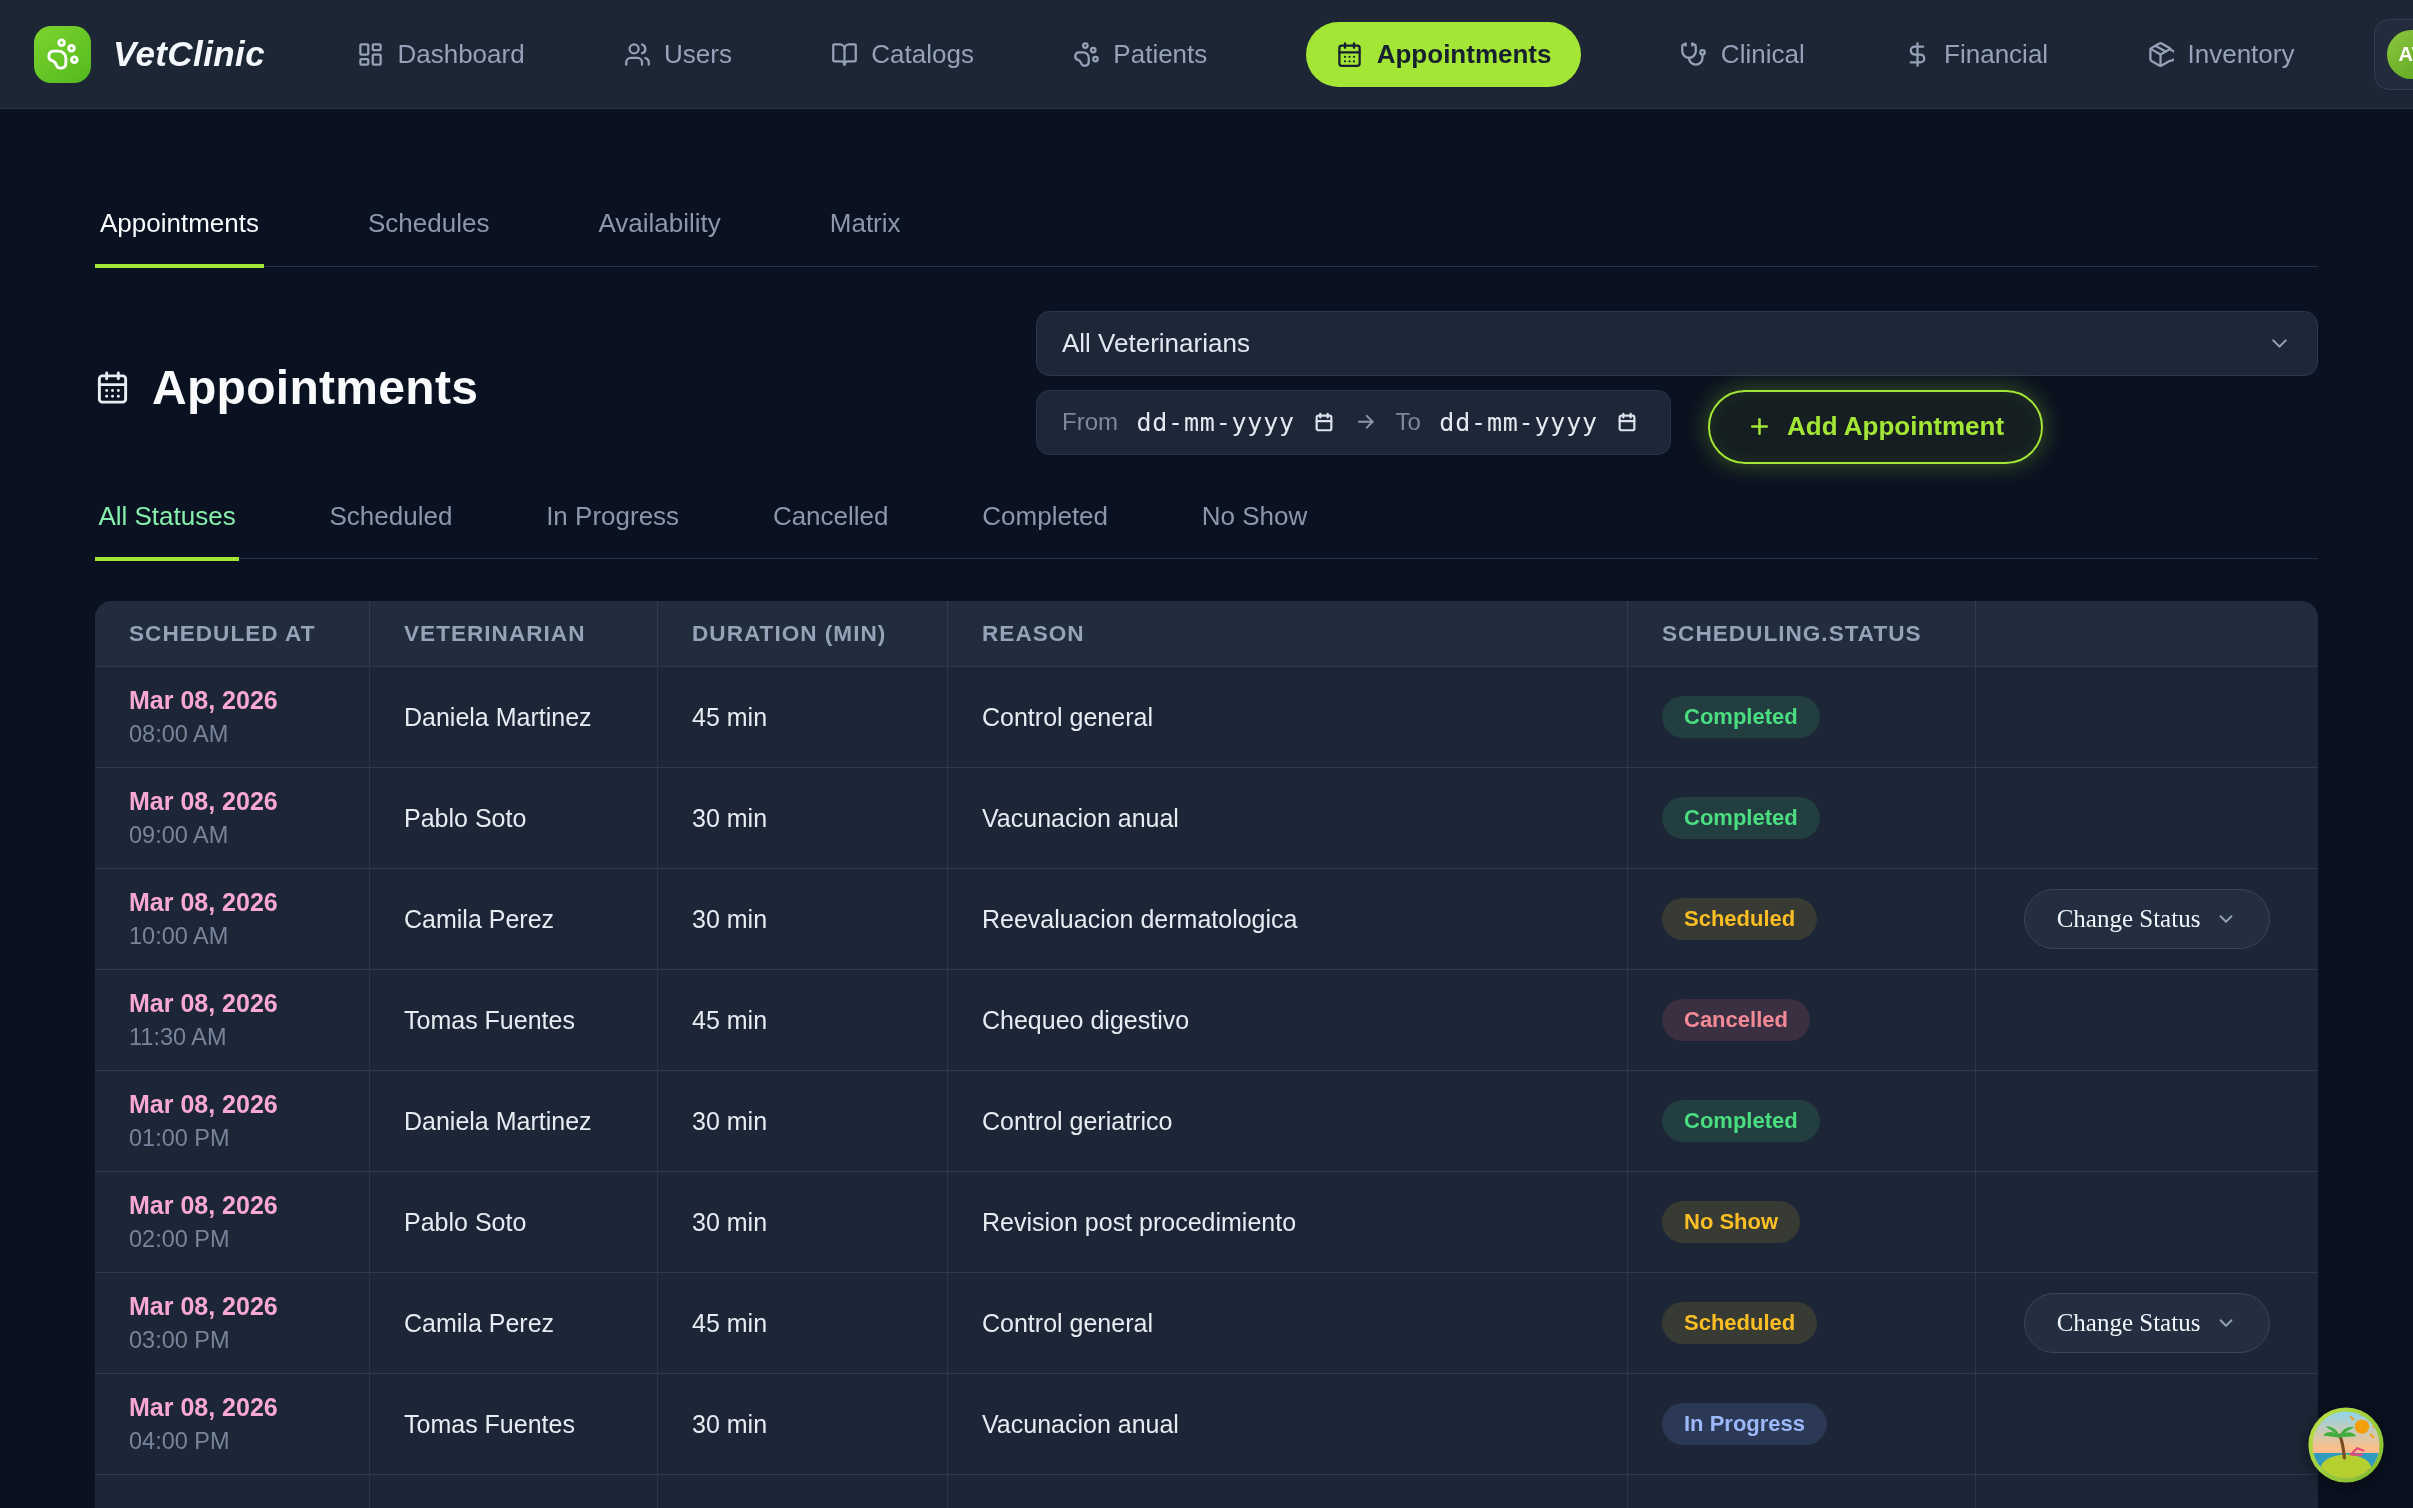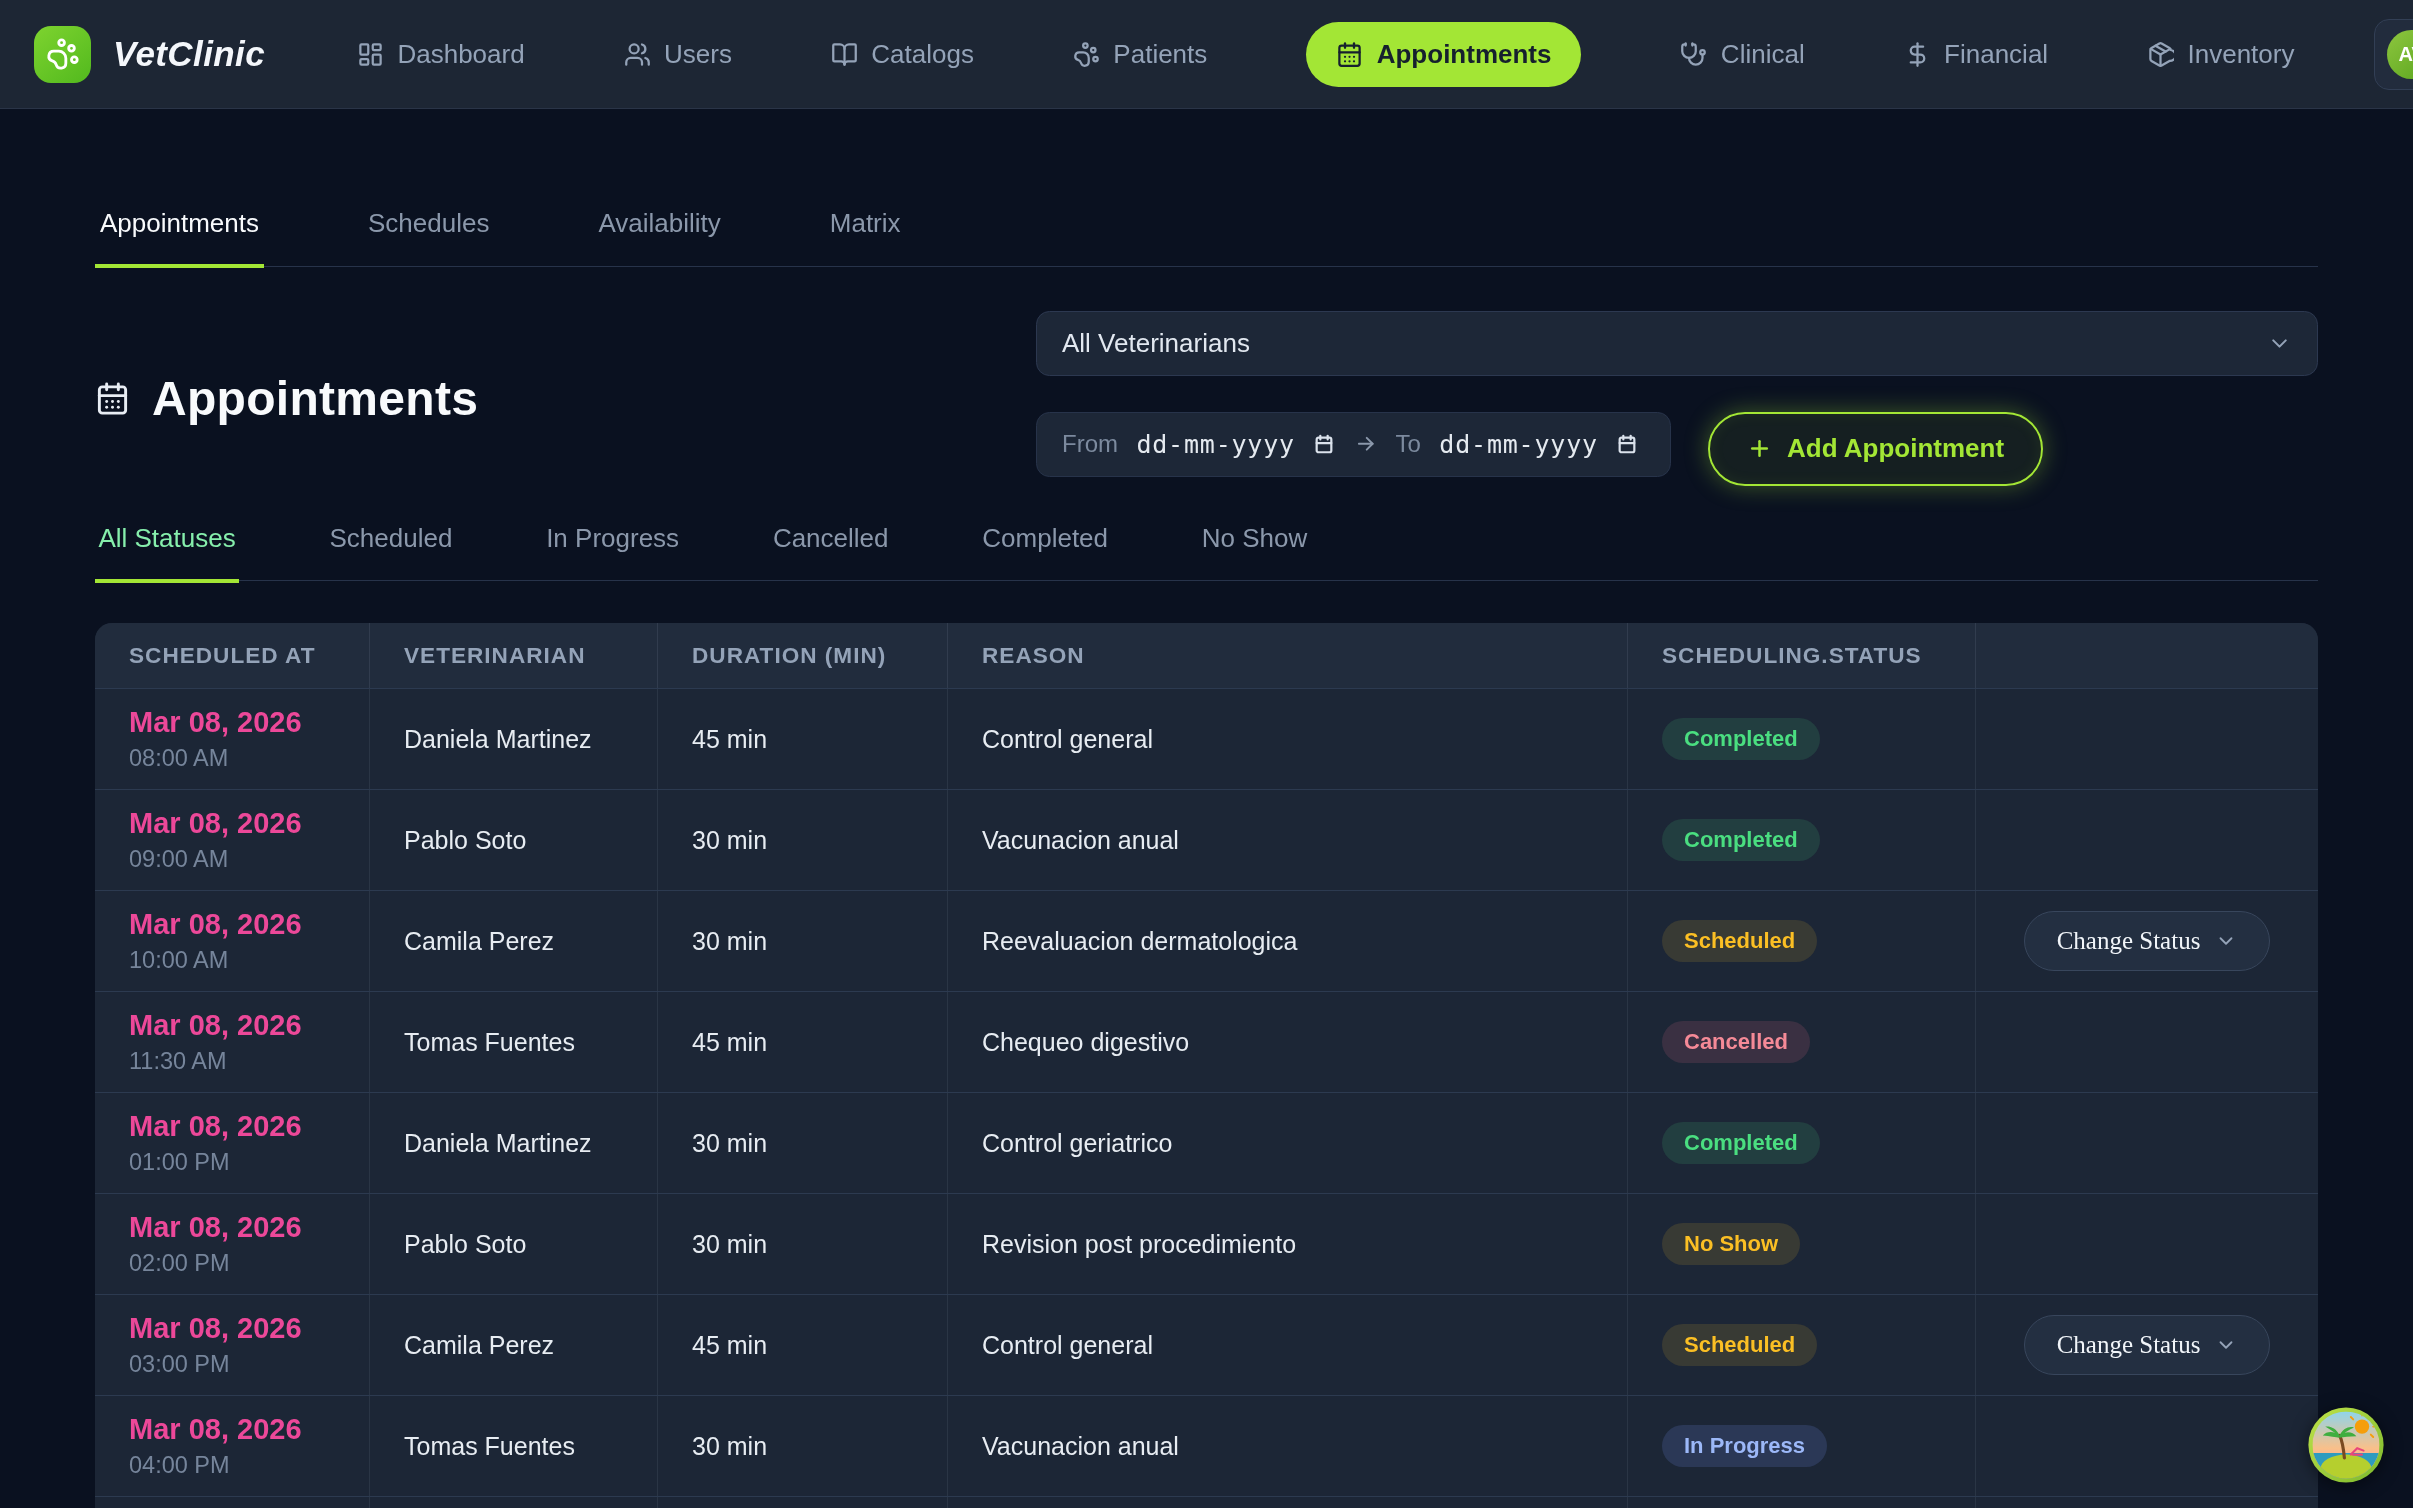--- a/index.html
+++ b/index.html
@@ -50,21 +50,21 @@
   .tab {
     background:none; border:none; cursor:pointer; font-family:inherit;
     font-size:26px; color:#8b98ab; padding:0 5px 25px 5px;
     border-bottom:4.2px solid transparent; margin-bottom:-2.5px; white-space:nowrap;
   }
   .tab.active { color:#f8fafc; border-bottom-color:#a3e635; }
   
   .headrow { margin-top:44px; display:flex; align-items:center; justify-content:space-between; }
   .titlewrap { display:flex; align-items:center; gap:22px; }
   .titlewrap h1 { font-size:48px; font-weight:800; color:#f8fafc; letter-spacing:0.3px; }
-  .filters { width:1282px; display:flex; flex-direction:column; gap:36px; }
+  .filters { width:1282px; display:flex; flex-direction:column; gap:14px; }
   .select {
     height:65px; background:#1d2737; border:1.7px solid #2c3850; border-radius:13.4px;
     display:flex; align-items:center; justify-content:space-between;
     padding:0 25px; font-size:26px; color:#e2e8f0; cursor:pointer;
   }
   .filterline { display:flex; align-items:flex-start; gap:37px; }
   .daterange {
     height:65px; background:#1d2737; border:1.7px solid #27334a; border-radius:13.4px;
     display:flex; align-items:center; gap:18.4px; padding:0 25px; width:635px;
   }
@@ -105,21 +105,21 @@
   }
   .thead .hcell:last-child { border-right:none; }
   .trow { height:101px; border-top:1.7px solid #2c3a50; }
   .cell {
     display:flex; align-items:center; padding:0 34px;
     border-right:0.8px solid rgba(148,163,184,.12);
     font-size:25px; color:#e7ecf2; overflow:hidden; white-space:nowrap;
   }
   .cell:last-child { border-right:none; }
   .cdate { flex-direction:column; align-items:flex-start; justify-content:center; gap:6.7px; }
-  .cdate .d { font-size:29px; font-weight:700; color:#ec4899; }
+  .cdate .d { font-size:25px; font-weight:700; color:#f9a8d4; }
   .cdate .t { font-size:23.5px; color:#76859b; }
   .badge {
     padding:8.4px 22px; border-radius:837px; font-size:22px; font-weight:700;
     white-space:nowrap;
   }
   .badge[data-variant="completed"]  { color:#4ade80; background:rgba(74,222,128,.13); }
   .badge[data-variant="scheduled"]  { color:#fbbf24; background:rgba(251,191,36,.13); }
   .badge[data-variant="noshow"]     { color:#fbbf24; background:rgba(251,191,36,.13); }
   .badge[data-variant="cancelled"]  { color:#f58a97; background:rgba(244,114,140,.14); }
   .badge[data-variant="inprogress"] { color:#9cb8f8; background:rgba(120,150,250,.17); }

